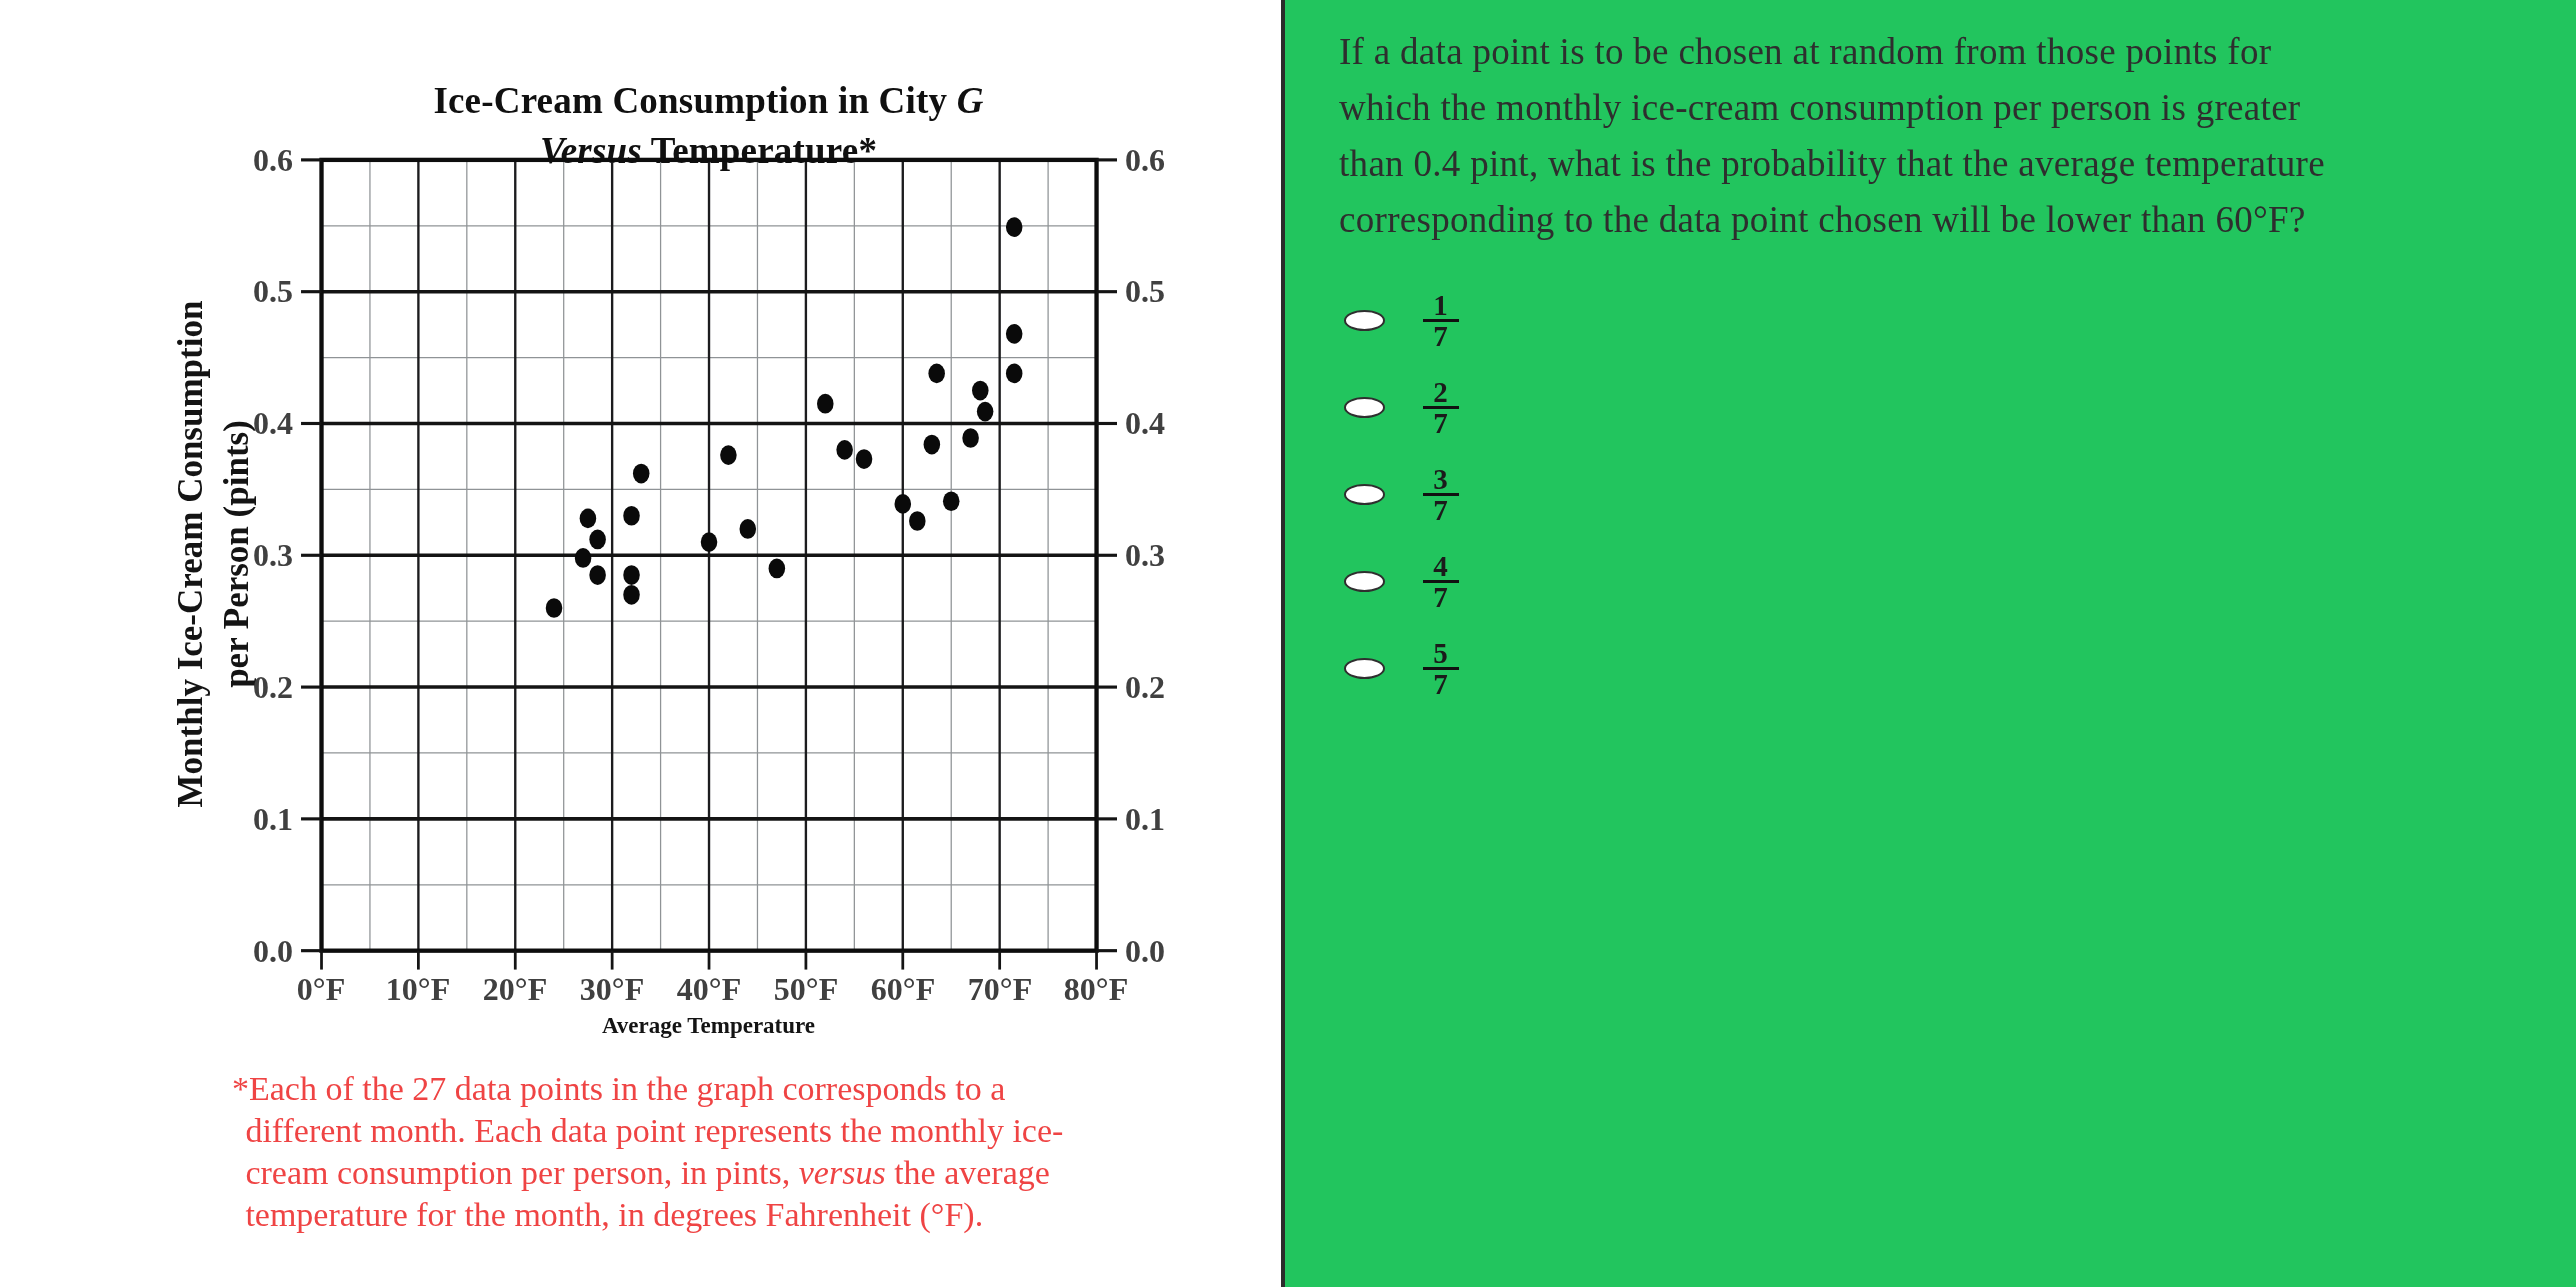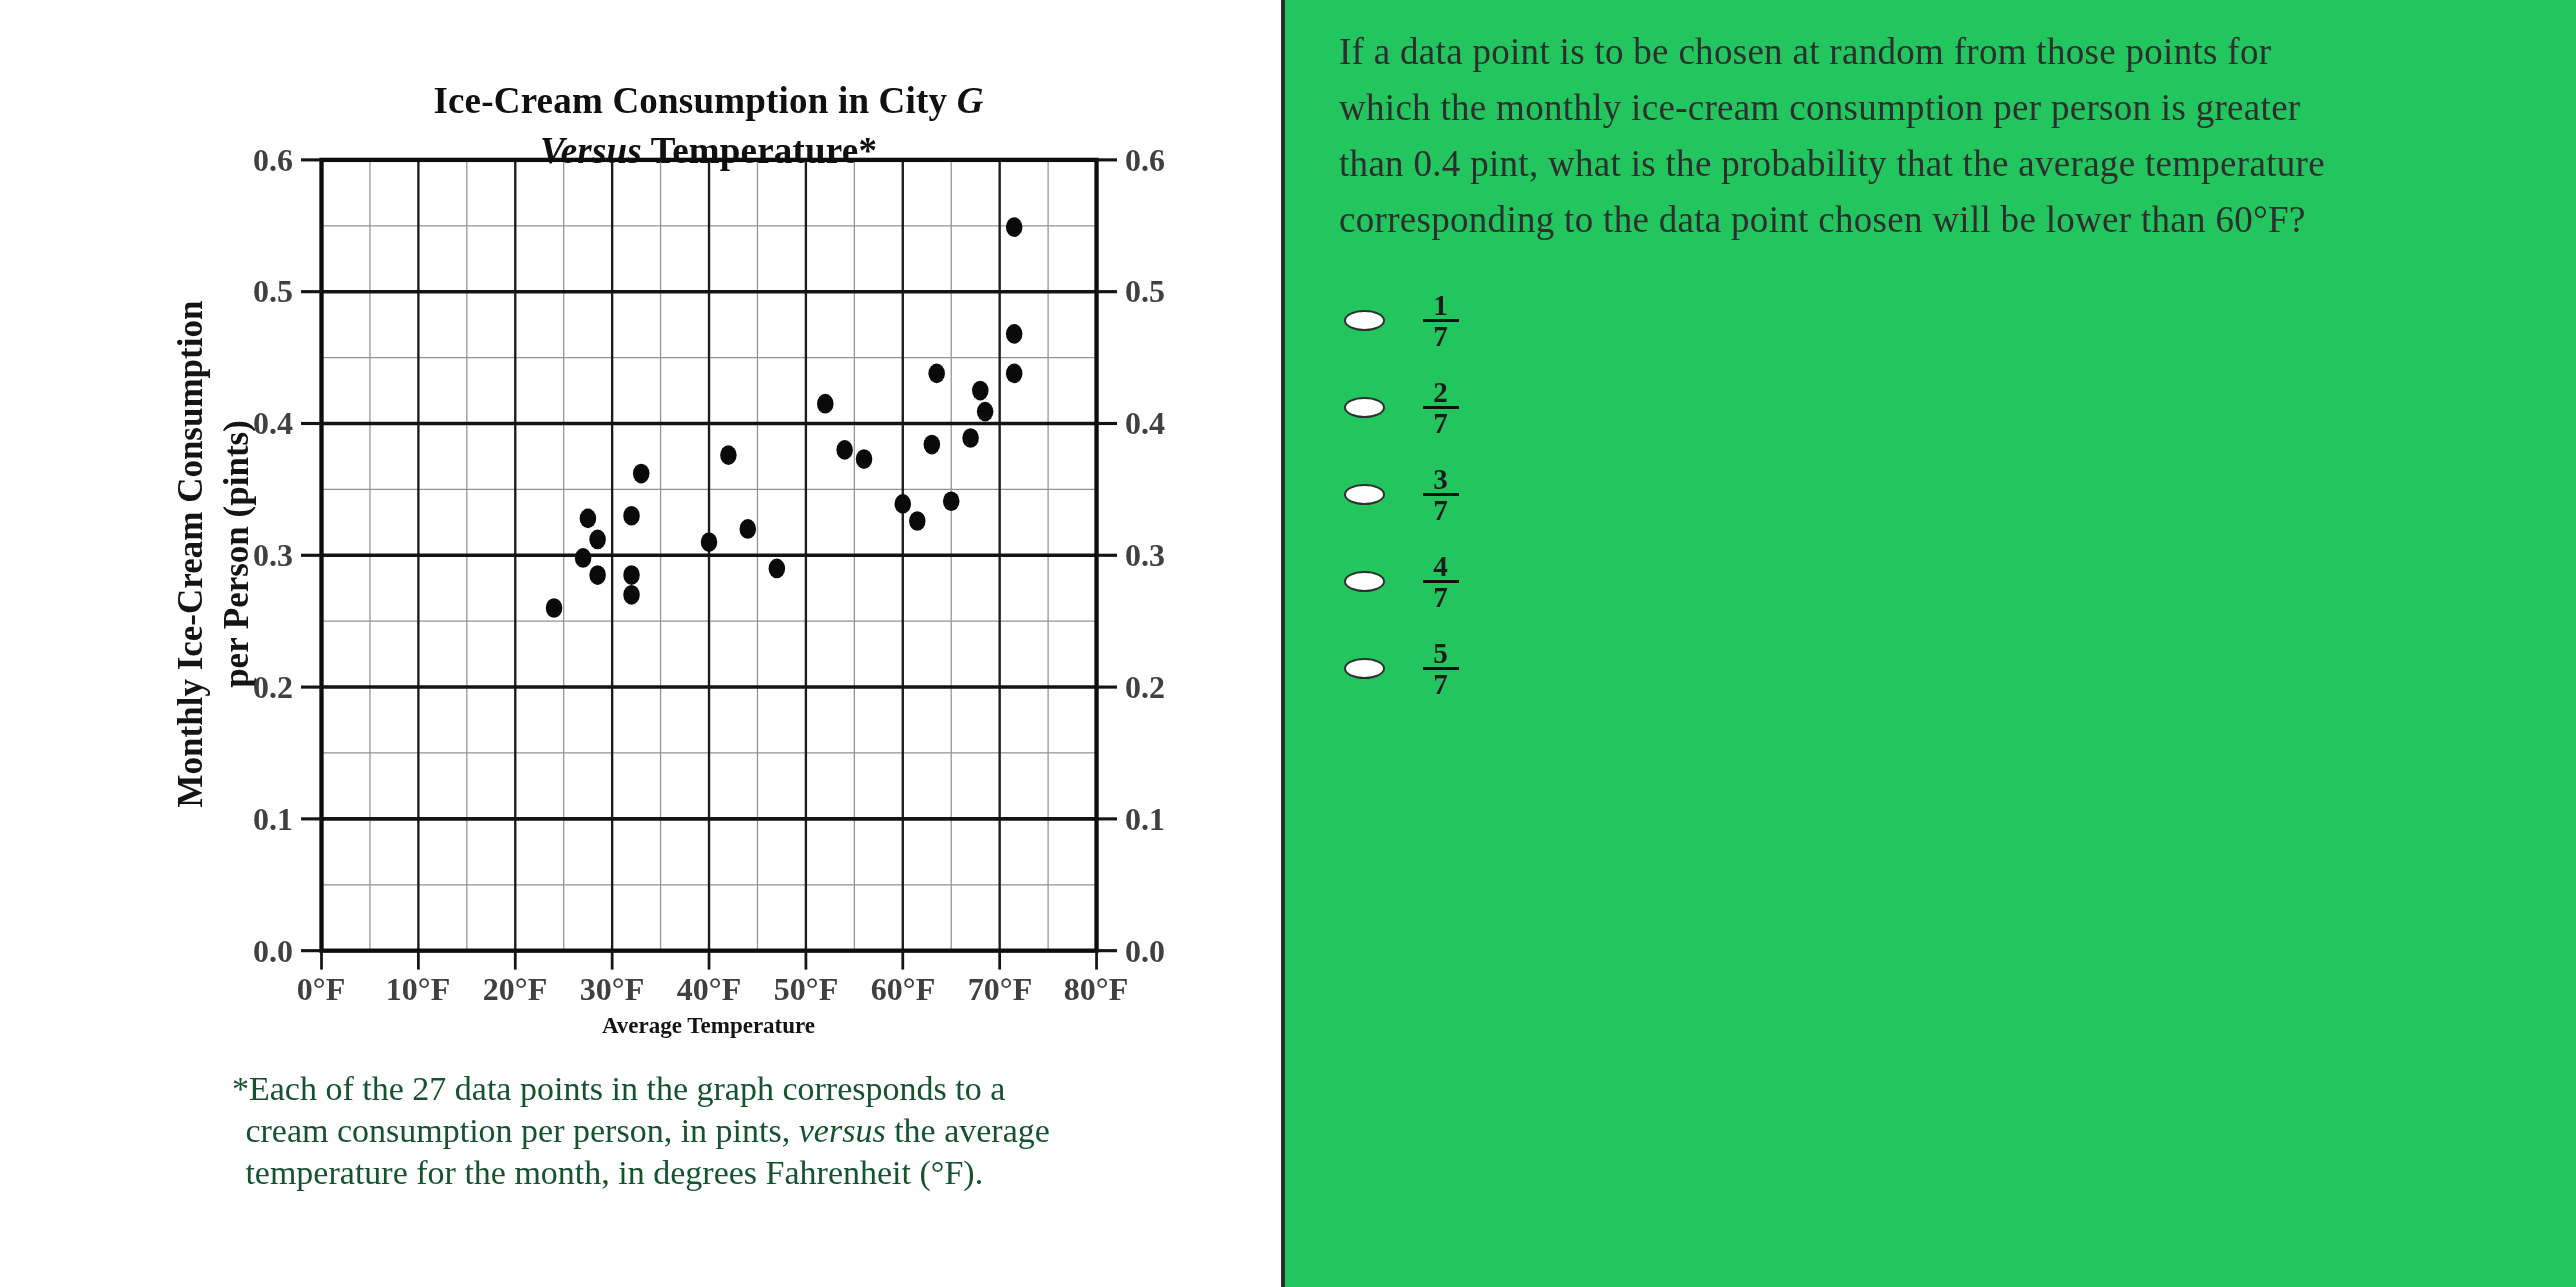--- a/index.html
+++ b/index.html
@@ -24,21 +24,21 @@
     font-weight:bold;font-size:23px;color:#141414;
   }
   .tick-label{
     position:absolute;font-weight:bold;font-size:32px;line-height:43px;color:#404040;white-space:nowrap;
   }
   .tick-label.y-left{text-align:right;width:87px;}
   .tick-label.y-right{text-align:left;width:87px;}
   .tick-label.x{text-align:center;width:110px;}
   .footnote{
     position:absolute;left:232px;top:1068px;width:945px;
-    font-size:34px;line-height:42px;color:#14532d;
+    font-size:34px;line-height:42px;color:#ef4444;
   }
   .footnote .fn-line{padding-left:13.4px;}
   .footnote .fn-line.first{padding-left:0;}
   .it{font-style:italic;}
   
   #panel-divider{position:absolute;left:1281px;top:0;width:3.9px;height:1287px;background:#2b2b2b;}
   
   #question-panel{position:absolute;left:1285px;top:0;width:1291px;height:1287px;background:#22c55e;}
   .question{
     position:absolute;left:54px;top:23.6px;width:1119px;
@@ -150,20 +150,21 @@
       <ellipse cx="1250.55" cy="522.6066666666667" rx="10.5" ry="12.5" fill="#0a0a0a"></ellipse>
       <ellipse cx="1287.45" cy="474.08" rx="10.5" ry="12.5" fill="#0a0a0a"></ellipse>
       <ellipse cx="1287.45" cy="423.8799999999999" rx="10.5" ry="12.5" fill="#0a0a0a"></ellipse>
       <ellipse cx="1287.45" cy="288.3399999999999" rx="10.5" ry="12.5" fill="#0a0a0a"></ellipse>
     </svg>
 
   <div class="x-axis-title">Average Temperature</div>
 
   <div class="footnote">
     <div class="fn-line first">*Each of the 27 data points in the graph corresponds to a</div>
+    <div class="fn-line">different month. Each data point represents the monthly ice-</div>
     <div class="fn-line"><span>cream consumption per person, in pints, </span><span class="it">versus</span><span> the average</span></div>
     <div class="fn-line">temperature for the month, in degrees Fahrenheit (°F).</div>
   </div>
 
 <div class="tick-label y-left" style="left: 206px; top: 930px;">0.0</div>
     <div class="tick-label y-right" style="left: 1125px; top: 930px;">0.0</div>
     <div class="tick-label y-left" style="left: 206px; top: 798px;">0.1</div>
     <div class="tick-label y-right" style="left: 1125px; top: 798px;">0.1</div>
     <div class="tick-label y-left" style="left: 206px; top: 666px;">0.2</div>
     <div class="tick-label y-right" style="left: 1125px; top: 666px;">0.2</div>

